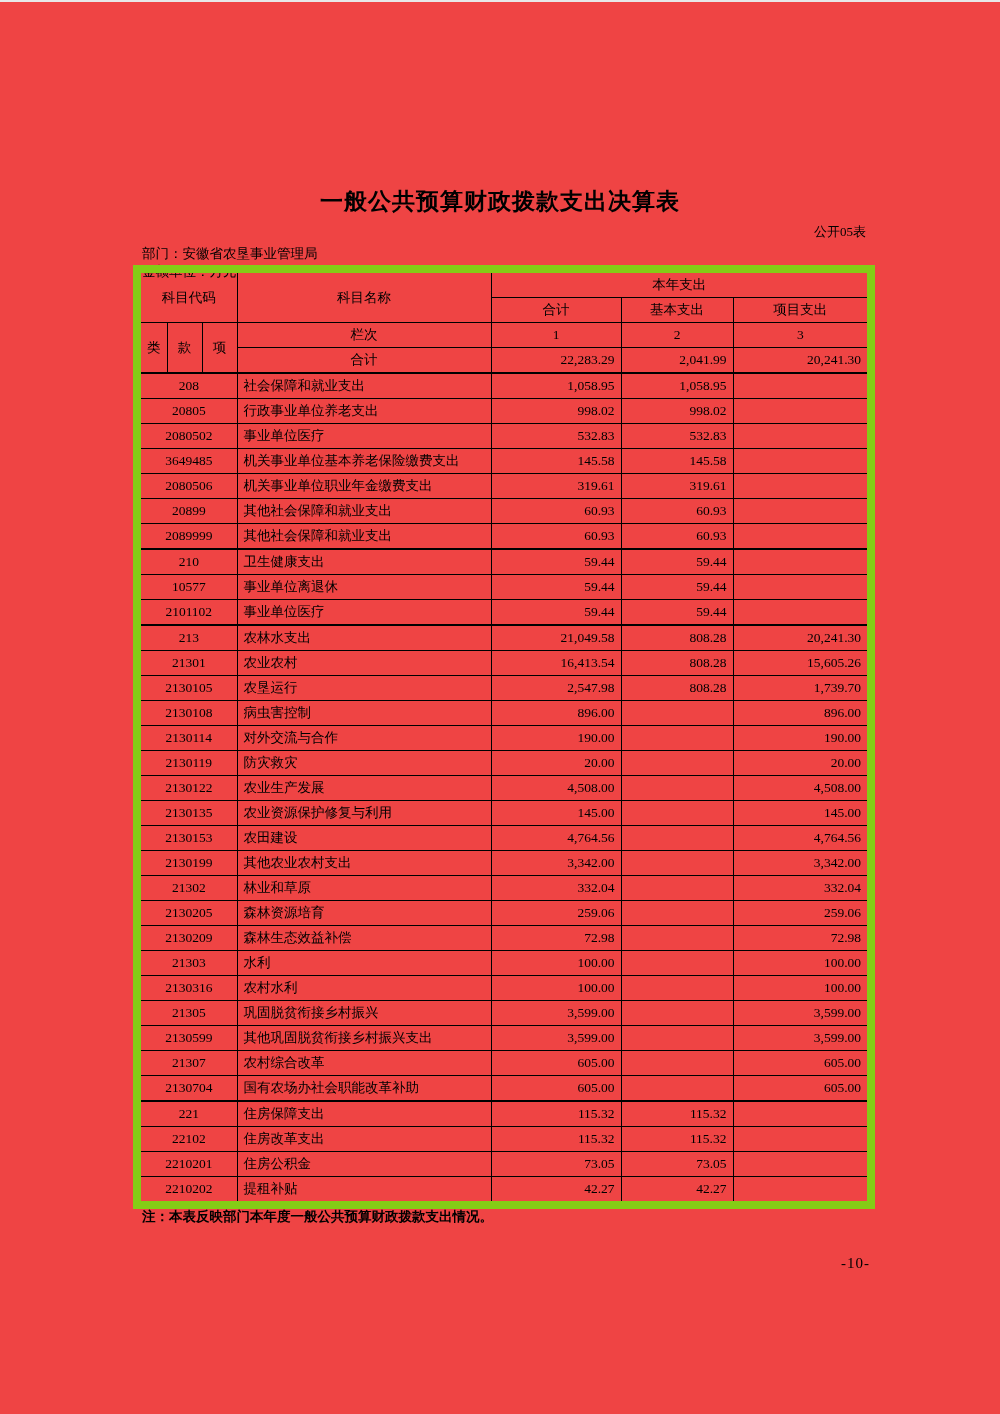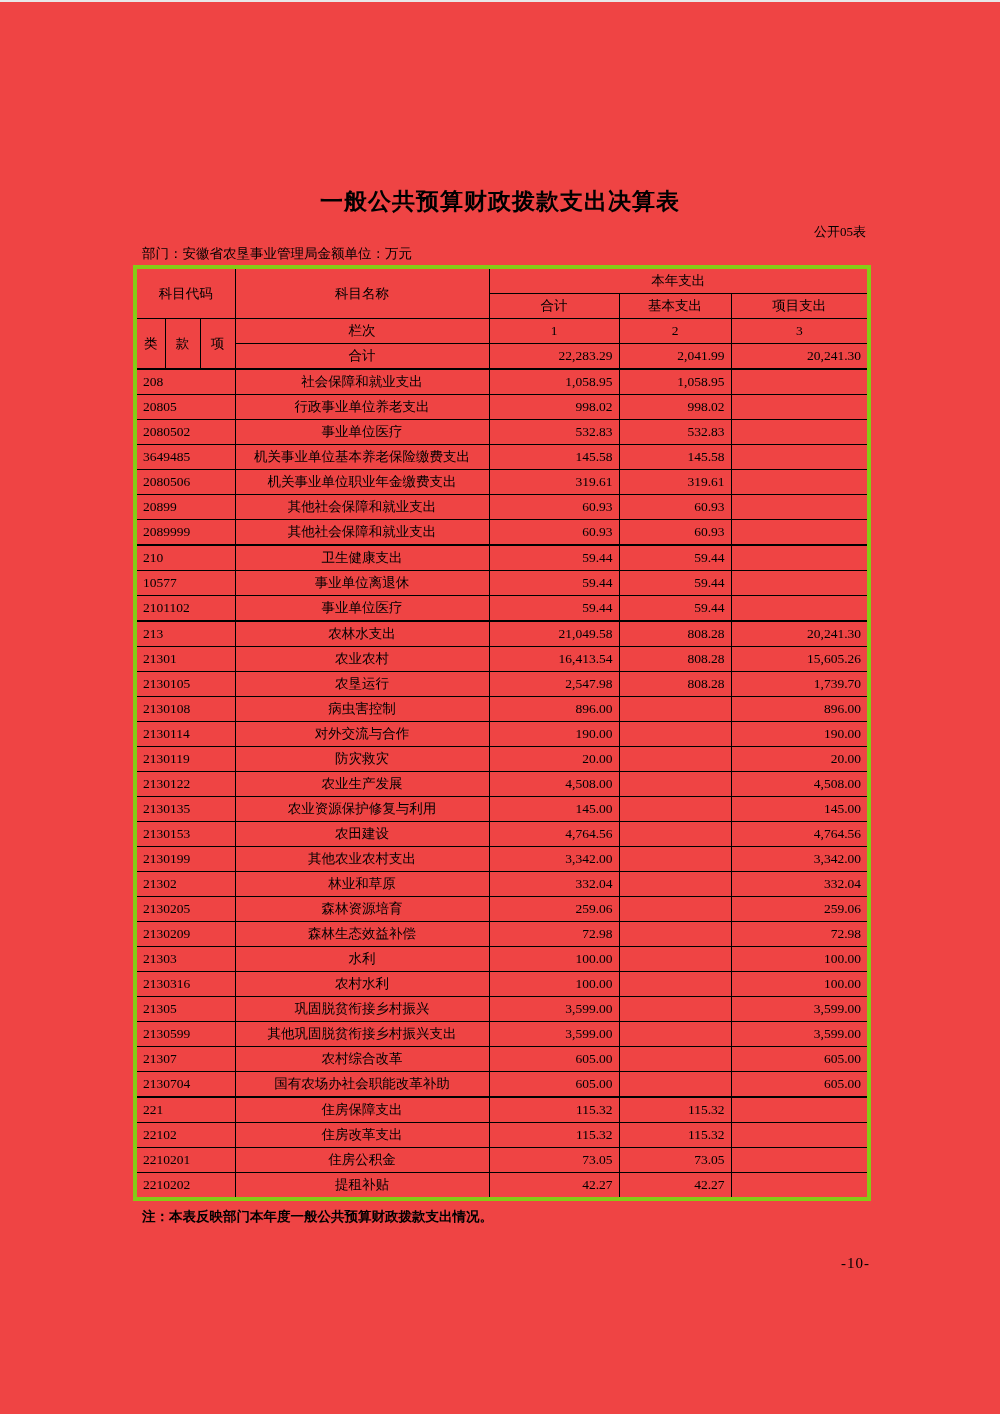--- a/index.html
+++ b/index.html
@@ -19,38 +19,39 @@
     font-weight:bold; font-size:23px; letter-spacing:1px;
   }
   .form-label {
     position:absolute; top:221px; right:134px;
     font-size:13px;
   }
   .meta-row {
     position:absolute; top:243px; left:142px; right:134px;
     display:flex; justify-content:flex-start;
     font-size:13.5px;
+    flex-direction:column;
   }
   table.budget {
     position:absolute; top:263px; left:133px;
     width:734px;
     border-collapse:collapse; table-layout:fixed;
     font-size:13.5px;
-    border:4px solid #84cc16;
+    border:8px solid #84cc16;
   }
   table.budget td {
     border:1px solid #000;
     height:24px; line-height:24px;
     padding:0 6px;
     overflow:hidden; white-space:nowrap;
     font-weight:normal;
   }
   td.c   { text-align:center; padding:0 2px; }
-  td.code{ text-align:left;  padding-left:8px; }
-  td.name{ text-align:center;  padding-left:8px; }
+  td.code{ text-align:center;  padding-left:8px; }
+  td.name{ text-align:left;  padding-left:8px; }
   td.num { text-align:right; padding-right:10px; }
   .thickb td, td.thickb { border-bottom-width:2px; }
   tr.bold-top td { border-top-width:2px; }
   .note {
     position:absolute; top:1206px; left:142px;
     font-size:13.5px;
     font-weight:bold;
   }
   .page-number {
     position:absolute; top:1253px; right:130px;

